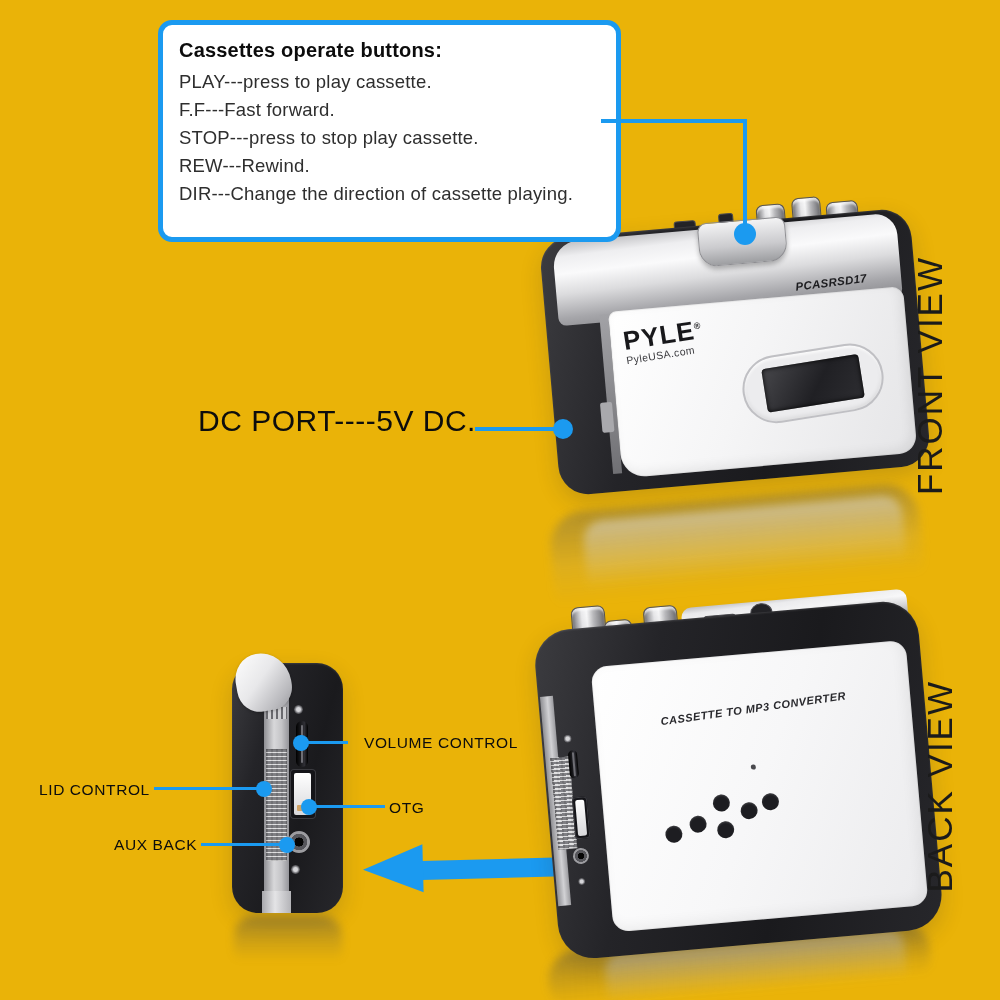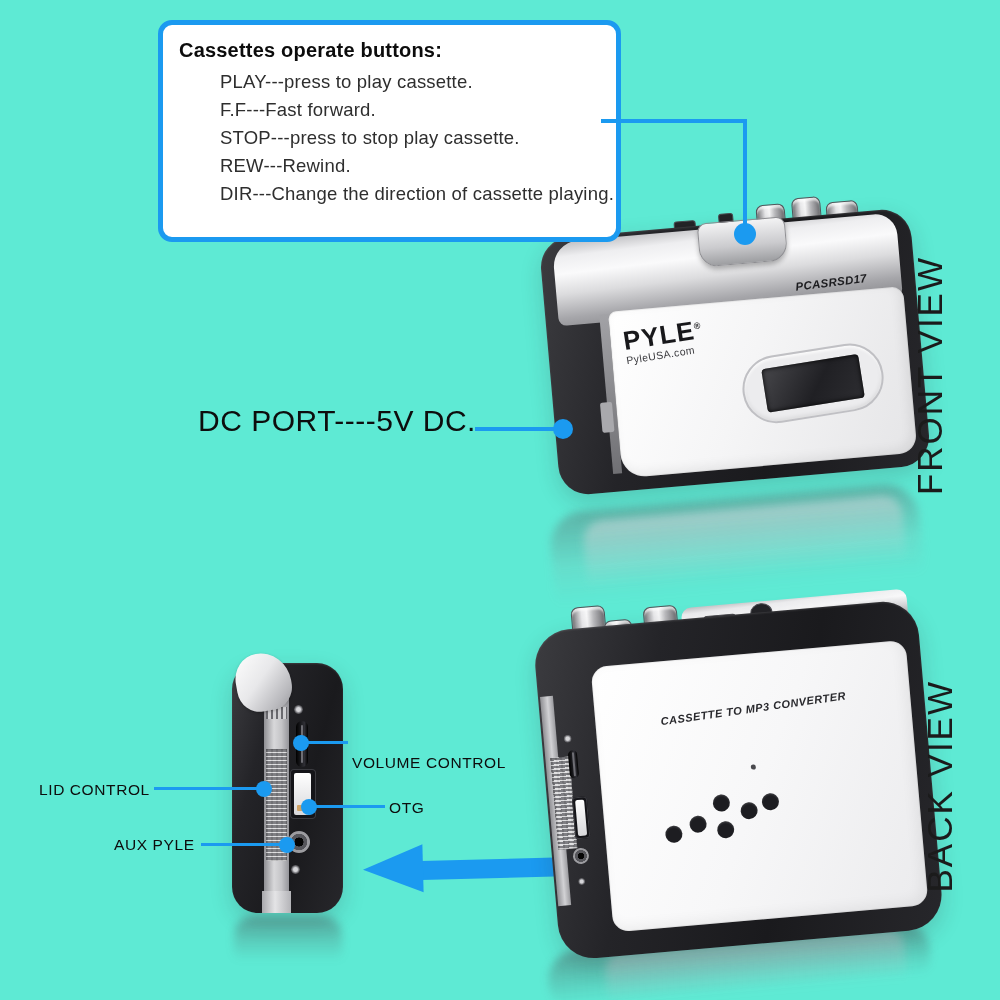--- a/index.html
+++ b/index.html
@@ -1,25 +1,25 @@
 <!DOCTYPE html>
 <html><head>
 <meta charset="utf-8">
 <style>
   html,body{margin:0;padding:0;background:#ffffff;}
-  .canvas{position:relative;width:1000px;height:1000px;background:#5eead4;overflow:hidden;
+  .canvas{position:relative;width:1000px;height:1000px;background:#eab308;overflow:hidden;
           font-family:"Liberation Sans", sans-serif;color:#111;}
   :root{--blue:#1b9af0;--ink:#121212;}
 
   
   .callout{position:absolute;left:158px;top:20px;width:437px;height:200px;
            border:5px solid var(--blue);border-radius:14px;background:#fff;z-index:4;
            padding:12px 0 0 16px;box-sizing:content-box;}
   .callout-title{font-size:20px;font-weight:700;color:#0c0c0c;letter-spacing:.2px;margin:2px 0 6px 0;}
-  .callout-line{font-size:18.5px;color:#2e2e2e;line-height:28px;letter-spacing:.2px;margin-left:41px;}
+  .callout-line{font-size:18.5px;color:#2e2e2e;line-height:28px;letter-spacing:.2px;}
   .conn{position:absolute;background:var(--blue);z-index:5;}
   .dot{position:absolute;border-radius:50%;background:var(--blue);transform:translate(-50%,-50%);z-index:7;}
   .lead{position:absolute;background:var(--blue);z-index:6;}
 
   
   .body-dark{background:linear-gradient(105deg,#3c3c40 0%,#242428 28%,#1a1a1d 62%,#27272b 100%);
              box-shadow:inset 0 1px 2px rgba(255,255,255,.12), 0 8px 22px rgba(40,40,45,.18);}
   .silver{background:linear-gradient(178deg,#bebec1 0%,#eeeef0 16%,#fafafb 34%,#dcdcde 55%,#a6a6aa 80%,#87878b 100%);}
   .knob{position:absolute;border:1px solid #55555a;border-radius:7px;
         background:linear-gradient(90deg,#77777b,#e9e9eb 30%,#f7f7f8 46%,#bbbbbe 66%,#6f6f73);
@@ -226,29 +226,29 @@
       <div class="usb-outer" style="left:58px;top:106px;width:26px;height:50px;">
         <div class="usb-inner" style="left:4px;top:4px;width:17px;height:42px;"></div>
         <div class="usb-contact" style="left:7px;top:36px;width:11px;height:6px;"></div>
       </div>
       <div class="aux-ring" style="left:56px;top:168px;width:22px;height:22px;"></div>
       <div class="screw" style="left:59px;top:202px;width:9px;height:9px;"></div>
     </div>
     <div class="side-wedge"></div>
   </div>
 
-  <div class="small-label" style="left:352px;top:734px;margin-top:20px;">VOLUME CONTROL</div>
+  <div class="small-label" style="left:364px;top:734px;">VOLUME CONTROL</div>
   <div class="lead" style="left:308px;top:741px;width:40px;height:3px;"></div>
   <div class="dot" style="left:301px;top:743px;width:16px;height:16px;"></div>
 
   <div class="small-label" style="left:39px;top:781px;">LID CONTROL</div>
   <div class="lead" style="left:154px;top:787px;width:106px;height:3px;"></div>
   <div class="dot" style="left:264px;top:789px;width:16px;height:16px;"></div>
 
   <div class="small-label" style="left:389px;top:799px;">OTG</div>
   <div class="lead" style="left:315px;top:805px;width:70px;height:3px;"></div>
   <div class="dot" style="left:309px;top:807px;width:16px;height:16px;"></div>
 
-  <div class="small-label" style="left:114px;top:836px;">AUX PYLE</div>
+  <div class="small-label" style="left:114px;top:836px;">AUX BACK</div>
   <div class="lead" style="left:201px;top:843px;width:80px;height:3px;"></div>
   <div class="dot" style="left:287px;top:845px;width:16px;height:16px;"></div>
 
 </div>
 
 </body></html>

